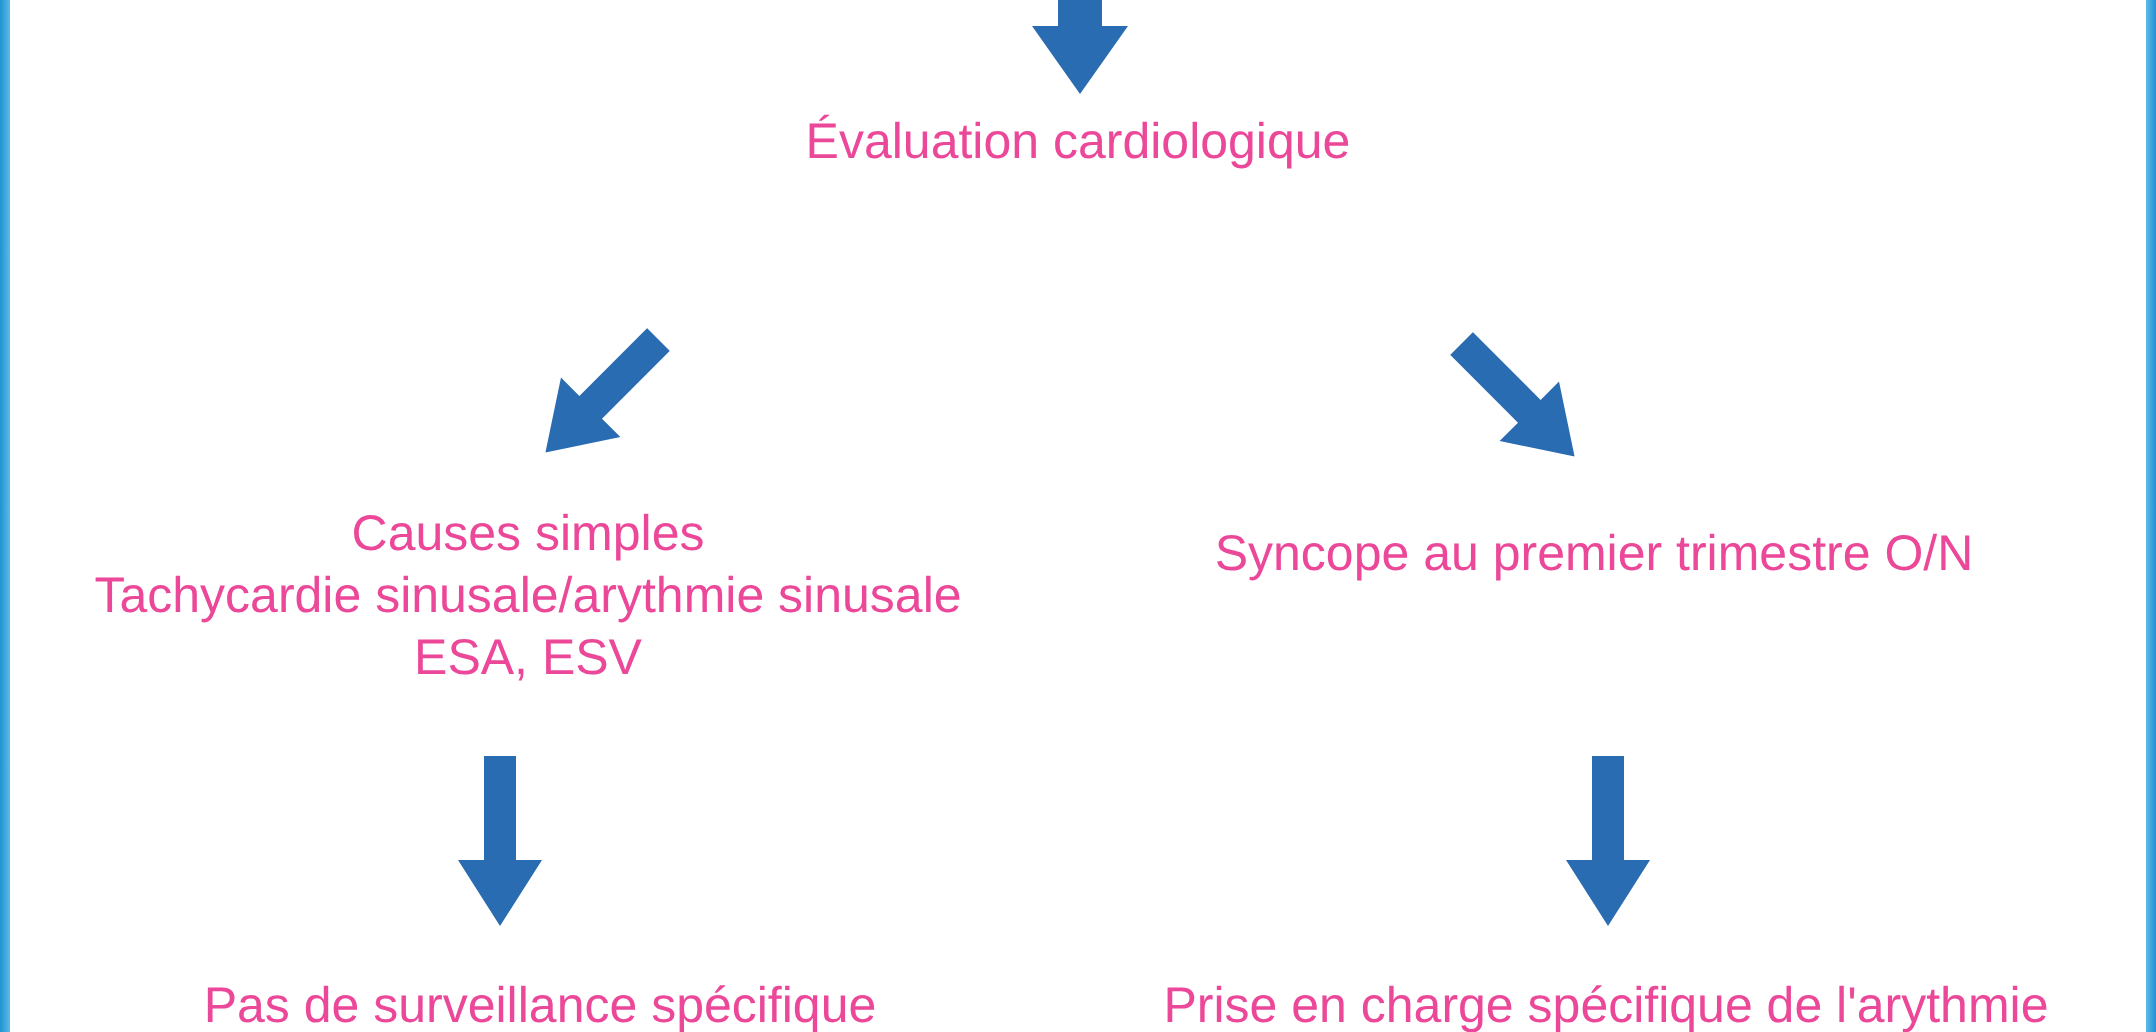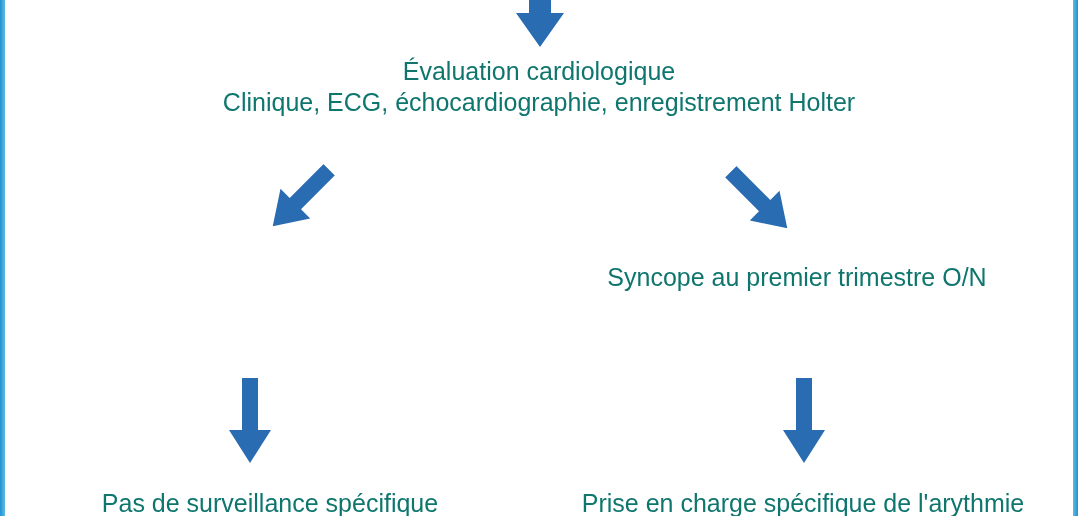--- a/index.html
+++ b/index.html
@@ -3,21 +3,21 @@
 <meta charset="utf-8">
 <style>
   html, body { margin: 0; padding: 0; background: #ffffff; }
   .canvas {
     position: relative;
     width: 1078px;
     height: 516px;
     background: #ffffff;
     overflow: hidden;
     font-family: "Liberation Sans", sans-serif;
-    color: #0f766e;
+    color: #ec4899;
   }
   .frame {
     position: absolute;
     top: 0;
     bottom: 0;
     width: 5px;
   }
   .frame-left  { left: 0;  background: linear-gradient(to right, #1e93d0, #5fbae7); }
   .frame-right { right: 0; background: linear-gradient(to left,  #1e93d0, #5fbae7); }
 
@@ -50,30 +50,34 @@
 
   <div class="frame frame-left"></div>
   <div class="frame frame-right"></div>
 
   <svg class="arrow arrow-top" width="48" height="62" viewBox="0 0 48 62">
     <polygon points="13,0 35,0 35,28 48,28 24,62 0,28 13,28" fill="#2a6cb2"></polygon>
   </svg>
 
   <div class="node node-eval">
     <div>Évaluation cardiologique</div>
-    <div>Clinique, ECG, échocardiographie, enregistrement Holter</div>
   </div>
 
   <svg class="arrow arrow-diag-left" width="46" height="80" viewBox="0 0 46 80">
     <polygon points="15,0 31,0 31,48 44,48 23,80 2,48 15,48" fill="#2a6cb2"></polygon>
   </svg>
   <svg class="arrow arrow-diag-right" width="46" height="80" viewBox="0 0 46 80">
     <polygon points="15,0 31,0 31,48 44,48 23,80 2,48 15,48" fill="#2a6cb2"></polygon>
   </svg>
 
+  <div class="node node-left centered">
+    <div>Causes simples</div>
+    <div>Tachycardie sinusale/arythmie sinusale</div>
+    <div>ESA, ESV</div>
+  </div>
 
   <div class="node node-right centered">
     <div>Syncope au premier trimestre O/N</div>
   </div>
 
   <svg class="arrow arrow-down-left" width="46" height="85" viewBox="0 0 46 85">
     <polygon points="15,0 31,0 31,52 44,52 23,85 2,52 15,52" fill="#2a6cb2"></polygon>
   </svg>
   <svg class="arrow arrow-down-right" width="46" height="85" viewBox="0 0 46 85">
     <polygon points="15,0 31,0 31,52 44,52 23,85 2,52 15,52" fill="#2a6cb2"></polygon>

